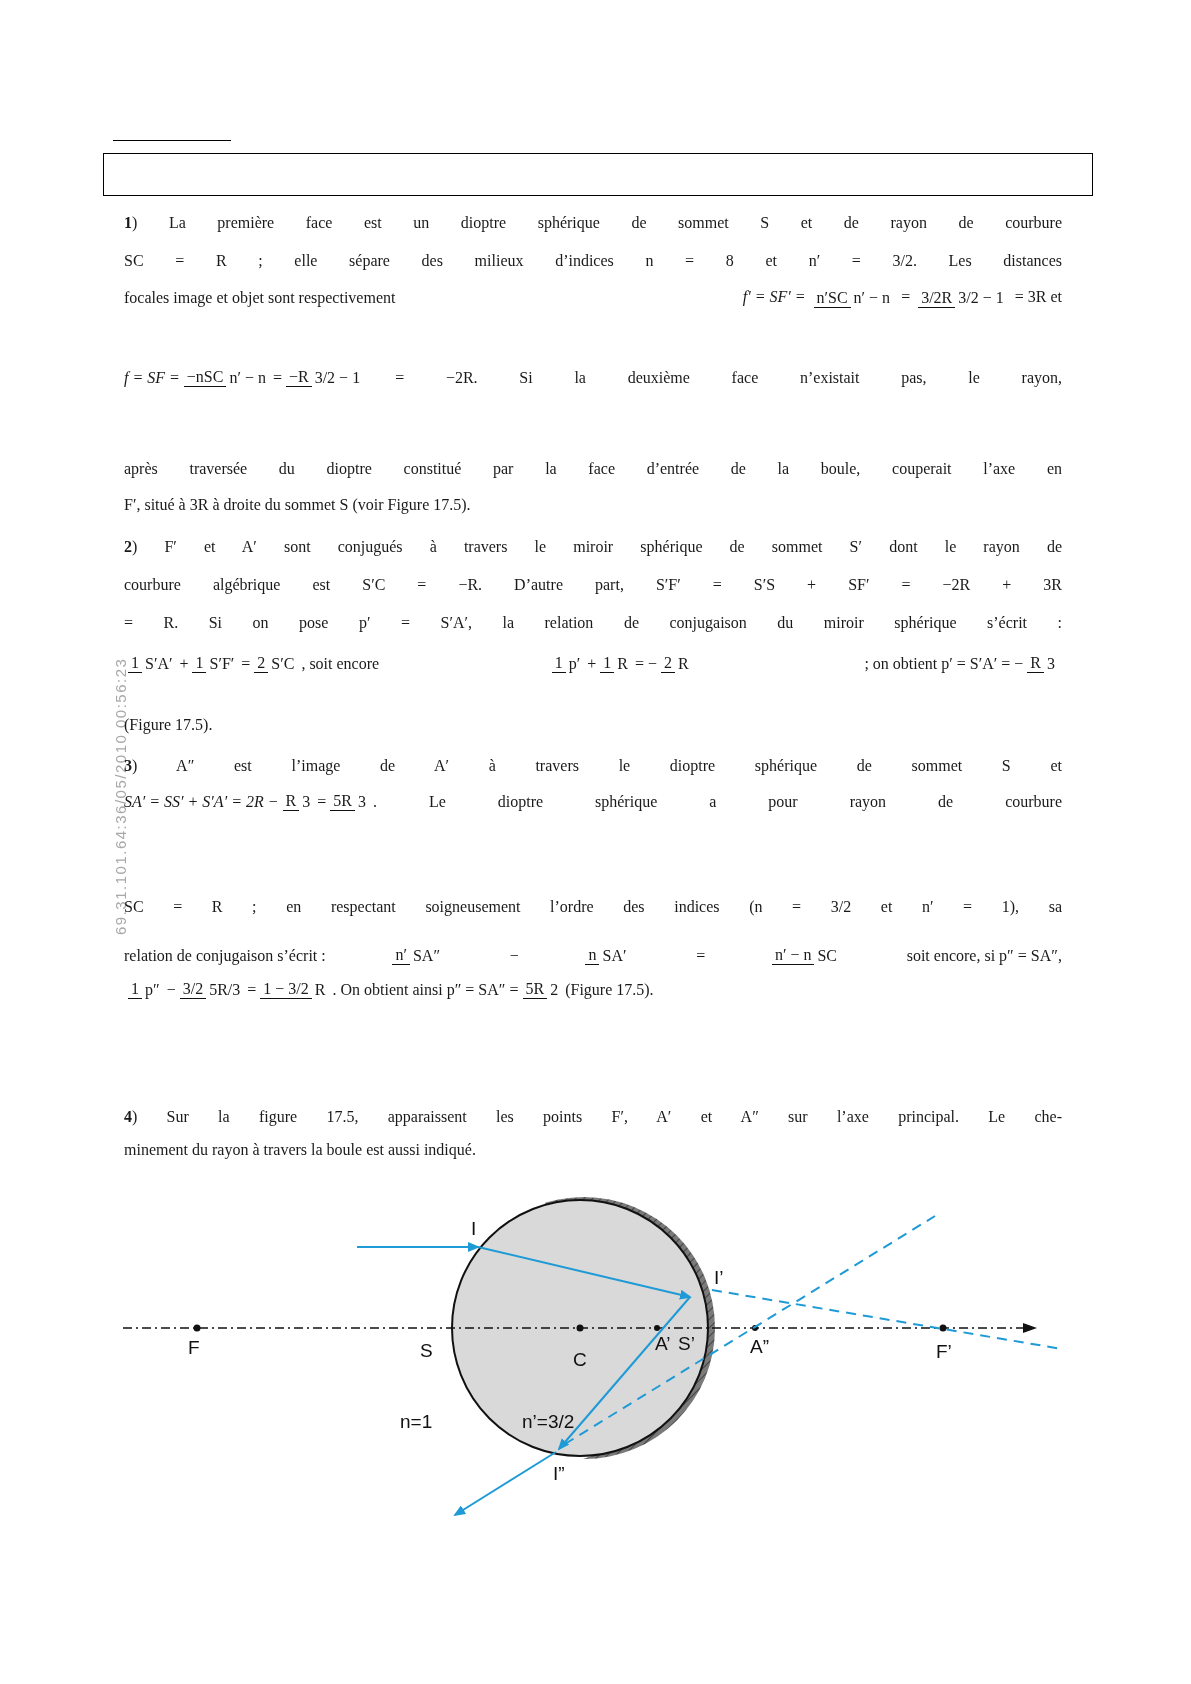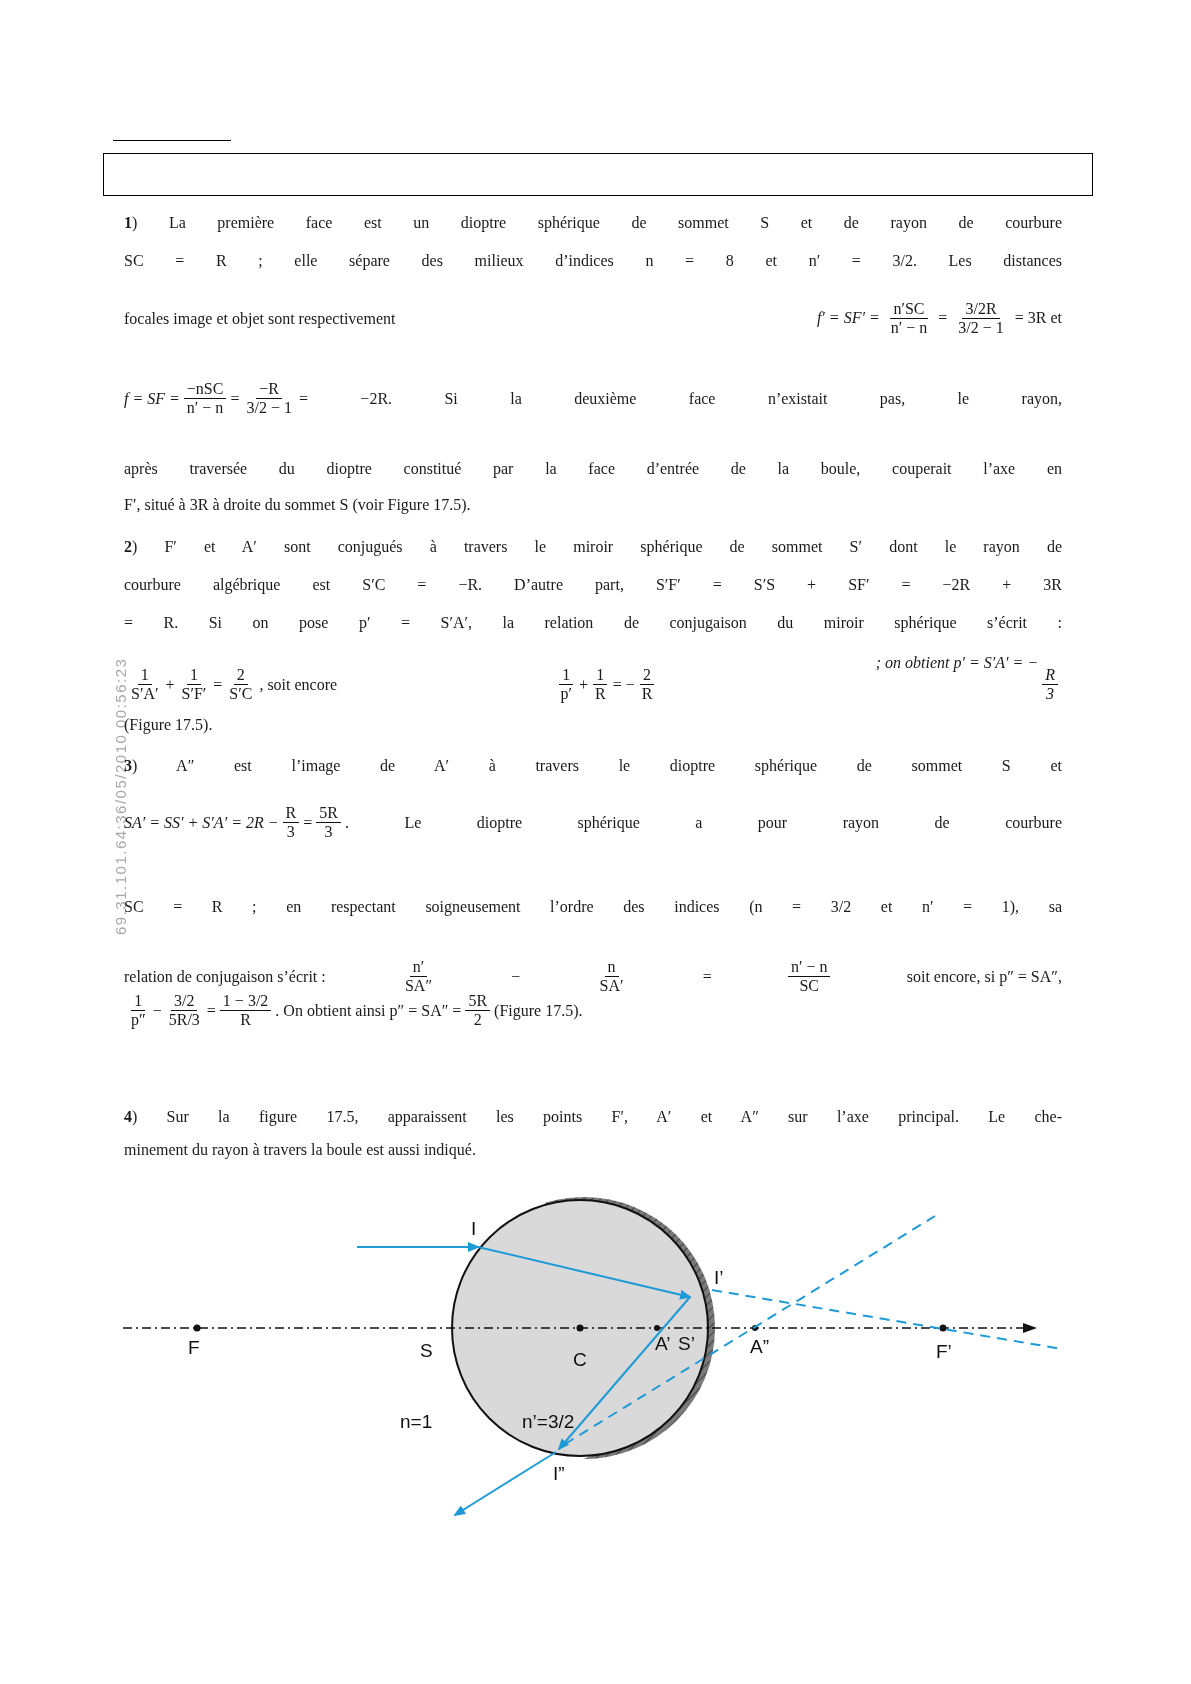--- a/index.html
+++ b/index.html
@@ -7,21 +7,21 @@
            font-family: "Liberation Serif", "DejaVu Serif", serif; color: #1a1a1a; }
     .top-rule { position: absolute; left: 113px; top: 140px; width: 118px; height: 0; border-top: 1.5px solid #000; }
     .header-box { position: absolute; left: 103px; top: 153px; width: 988px; height: 41px; border: 1.5px solid #000; }
     .watermark { position: absolute; left: 112px; top: 935px; transform-origin: 0 0; transform: rotate(-90deg);
                  font-family: "Liberation Sans", "DejaVu Sans", sans-serif; font-size: 15px; color: #a8a8a8;
                  letter-spacing: 1.5px; white-space: nowrap; }
     .line { position: absolute; left: 124px; width: 938px; font-size: 16px; white-space: nowrap; }
     .line.just { text-align: justify; text-align-last: justify; }
     .num { font-weight: bold; }
     i { font-style: italic; }
-    .frac { display: inline-flex; flex-direction: column; align-items: center; vertical-align: middle; margin: 12px 4px; line-height: 1.15; }
+    .frac { display: inline-flex; flex-direction: row; align-items: center; vertical-align: middle; margin: 0 4px; line-height: 1.15; }
     .frac > span:first-child { border-bottom: 1.2px solid #111; padding: 0 3px; }
     .frac > span { padding: 0 3px; }
     .diagram { position: absolute; left: 0; top: 0; width: 1191px; height: 1684px; pointer-events: none; }
     .diagram text { font-family: "Liberation Sans", "DejaVu Sans", sans-serif; font-size: 19px; fill: #111; }
   </style>
 </head>
 <body>
 
 <div class="top-rule"></div>
 <div class="header-box"></div>
@@ -45,21 +45,21 @@
 <div class="line" style="top:368px; display:flex; align-items:center;">
   <i>f = SF =</i>
   <span class="frac">
       <span>−nSC</span>
       <span>n′ − n</span>
     </span> =
   <span class="frac">
       <span>−R</span>
       <span>3/2 − 1</span>
     </span>
-  <span style="flex:1; text-align:justify; text-align-last:justify;">= −2R. Si la deuxième face n’existait pas, le rayon,</span>
+  <span style="flex:1; text-align:justify; text-align-last:justify;margin-left:28px;">= −2R. Si la deuxième face n’existait pas, le rayon,</span>
 </div>
 <div class="line just" style="top:460px">après traversée du dioptre constitué par la face d’entrée de la boule, couperait l’axe en</div>
 <div class="line" style="top:496px">F′, situé à 3R à droite du sommet S (voir Figure 17.5).</div>
 
 <div class="line just" style="top:538px"><span class="num">2</span><span>) F′ et A′ sont conjugués à travers le miroir sphérique de sommet S′ dont le rayon de</span></div>
 <div class="line just" style="top:576px">courbure algébrique est S′C = −R. D’autre part, S′F′ = S′S + SF′ = −2R + 3R</div>
 <div class="line just" style="top:614px">= R. Si on pose p′ = S′A′, la relation de conjugaison du miroir sphérique s’écrit :</div>
 <div class="line" style="top:654px; display:flex; align-items:center; justify-content:space-between;">
   <span style="display:flex;align-items:center;">
     <span class="frac">
@@ -83,21 +83,21 @@
       </span>+
     <span class="frac">
         <span>1</span>
         <span>R</span>
       </span>= −
     <span class="frac">
         <span>2</span>
         <span>R</span>
       </span>
   </span>
-  <span style="display:flex;align-items:flex-start;font-style:italic;">
+  <span style="display:flex;align-items:flex-end;">
     <span>; on obtient p′ = S′A′ = −</span>
     <span class="frac">
         <span>R</span>
         <span>3</span>
       </span>
   </span>
 </div>
 <div class="line" style="top:716px">(Figure 17.5).</div>
 
 <div class="line just" style="top:757px"><span class="num">3</span><span>) A″ est l’image de A′ à travers le dioptre sphérique de sommet S et</span></div>

